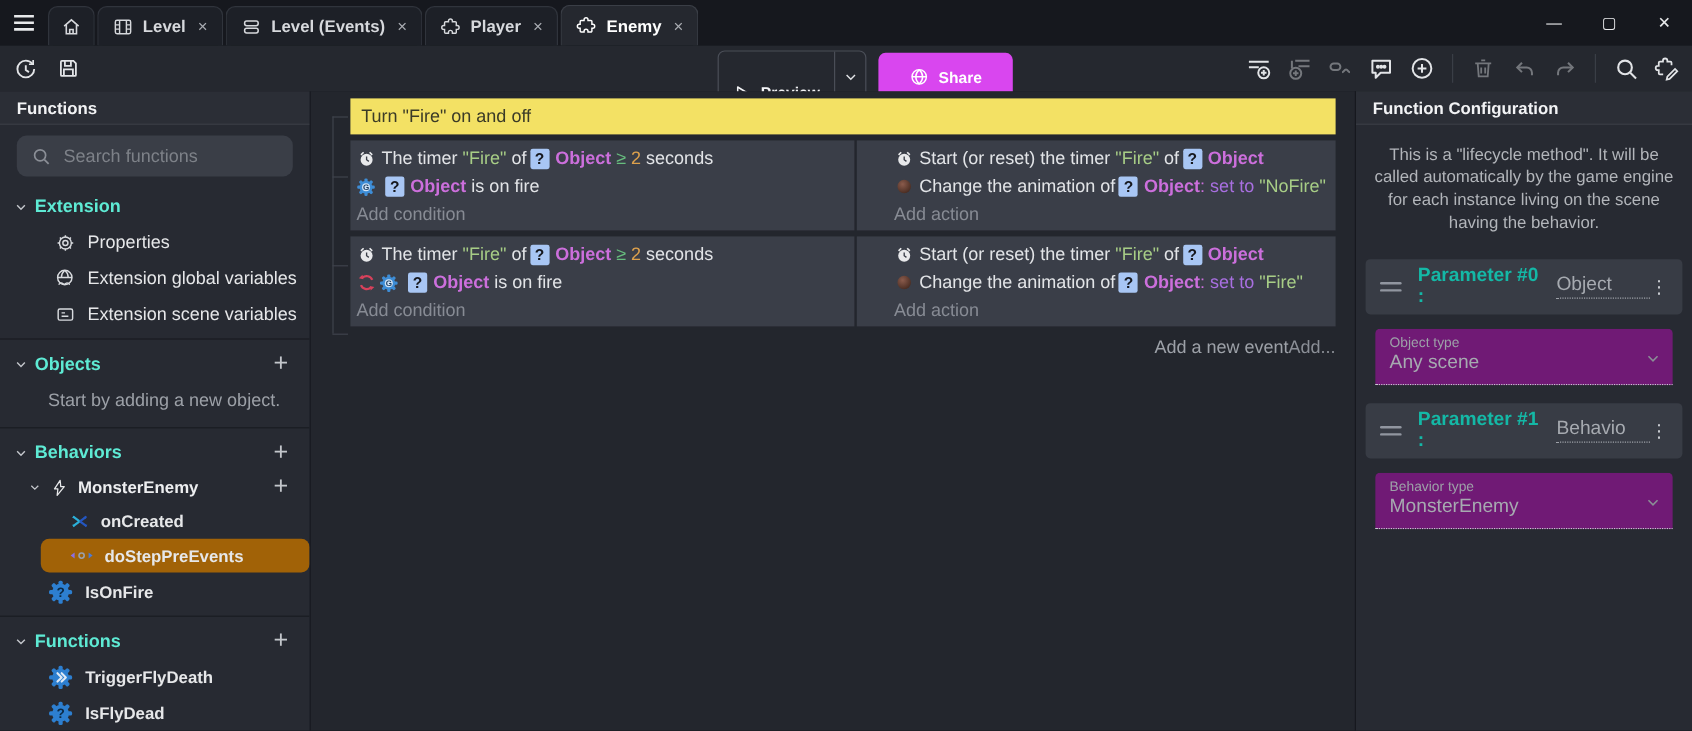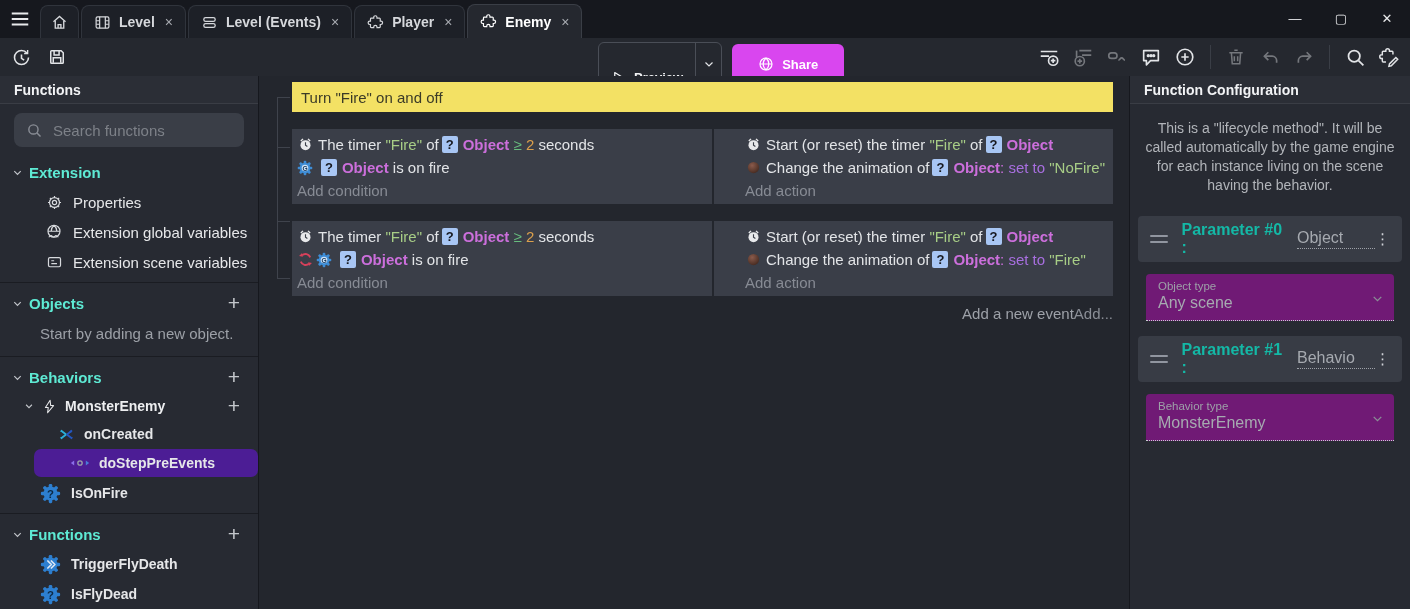--- a/index.html
+++ b/index.html
@@ -54,29 +54,29 @@
   .section-header .sec-label { font-size:15px; font-weight:bold; color:#5eead4; flex:1; }
   .plus-btn { color:#C3C6CB; font-size:21px; font-weight:normal; width:24px; text-align:center; cursor:pointer; line-height:20px; }
   .side-item { display:flex; align-items:center; gap:9px; height:30px; padding-left:44px; font-size:15px; color:#E6E7E9; cursor:pointer; }
   .side-item .it-icon { width:20px; height:20px; display:flex; align-items:center; justify-content:center; color:#D8DADE; }
   .side-divider { height:1px; background:#1A1C22; margin:5px 0; }
   .empty-hint { color:#9CA0A7; font-size:15px; padding:7px 0 9px 40px; }
   .beh-row { display:flex; align-items:center; height:28px; padding:0 12px 0 24px; gap:8px; cursor:pointer; }
   .beh-row .chev { color:#C3C6CB; }
   .beh-label { font-size:14px; font-weight:bold; color:#EDEEF0; flex:1; }
   .beh-sub { display:flex; align-items:center; gap:9px; height:28px; padding-left:58px; font-size:14px; font-weight:bold; color:#E6E7E9; cursor:pointer; }
-  .beh-sub.selected { background:#4c1d95; border-radius:7px; margin:1px 0 1px 34px; padding-left:36px; }
+  .beh-sub.selected { background:#a16207; border-radius:7px; margin:1px 0 1px 34px; padding-left:24px; }
   .fn-item { display:flex; align-items:center; gap:10px; height:30px; padding-left:40px; font-size:14px; font-weight:bold; color:#E6E7E9; cursor:pointer; }
 
   
   .tree-line { position:absolute; background:#3F434C; }
   .events-content { position:absolute; left:33px; top:6px; width:821px; }
   .comment { height:30px; background:#F3E164; color:#3B3B27; font-size:15px;
     display:flex; align-items:center; padding:0 9px; cursor:pointer; }
-  .event-row { display:flex; margin-top:17px; gap:2px; }
+  .event-row { display:flex; margin-top:5px; gap:2px; }
   .ev-col { background:#3A3E48; padding:4px 5px 3px 5px; }
   .ev-conditions { width:420px; }
   .ev-actions { flex:1;padding-left:31px; }
   .evt-line { display:flex; align-items:center; height:23px; font-size:15px; cursor:pointer; }
   .evt-icon { width:16px; height:16px; margin-right:5px; flex:0 0 auto; display:flex; align-items:center; justify-content:center; }
   .evt-icon + .evt-icon { margin-left:-2px; }
   .segs { display:flex; align-items:center; }
   .seg { white-space:pre; }
   .seg-plain { color:#E2E4E7; }
   .seg-string { color:#A7CD86; }

